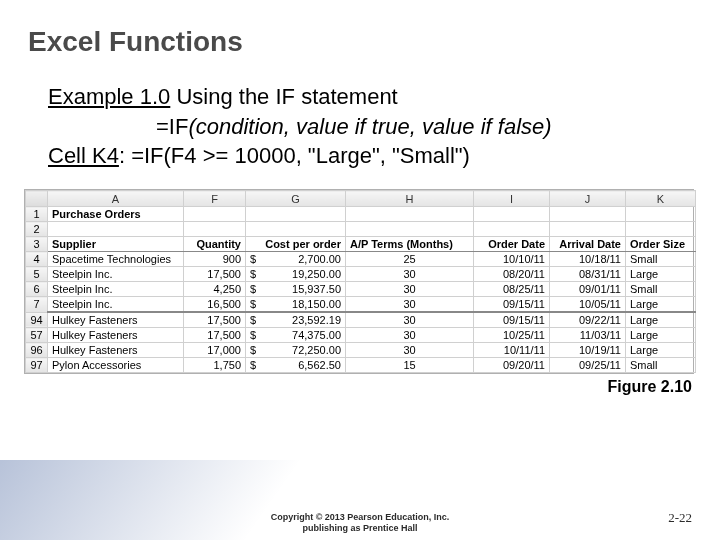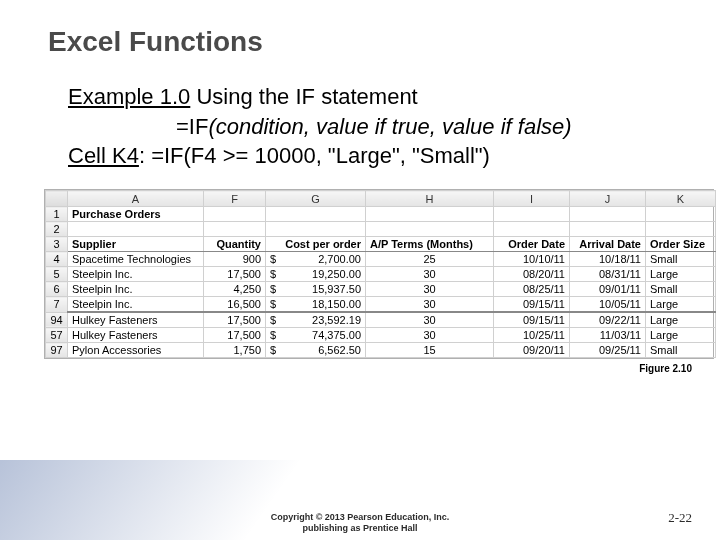--- a/index.html
+++ b/index.html
@@ -1,17 +1,17 @@
 <!DOCTYPE html>
 <html><head>
 <meta charset="utf-8">
 <style>
   * { box-sizing: border-box; margin: 0; padding: 0; }
   html, body { width: 720px; height: 540px; font-family: Arial, sans-serif; background: #fff; color: #000; }
-  .slide { position: relative; width: 720px; height: 540px; overflow: hidden; padding-left: 20px; }
+  .slide { position: relative; width: 720px; height: 540px; overflow: hidden; }
   .title { font-size: 28px; font-weight: bold; color: #4a4a4a; padding: 26px 0 0 28px; }
   .content { padding: 24px 36px 0 48px; font-size: 22px; line-height: 1.35; }
   .underline { text-decoration: underline; }
   .formula-line { padding-left: 108px; font-style: italic; }
   .formula-line .u, .cell-line .u { font-style: normal; }
   .excel { margin: 18px 0 0 24px; width: 670px; font-family: Tahoma, Arial, sans-serif; font-size: 11px; border: 1px solid #b0b0b0; background: #fff; }
   table { border-collapse: collapse; width: 100%; table-layout: fixed; }
   col.c-rownum { width: 22px; }
   col.c-A { width: 136px; }
   col.c-F { width: 62px; }
@@ -26,21 +26,21 @@
   tbody th.rownum { background: linear-gradient(#f6f6f6,#e4e4e4); text-align: center; font-weight: normal; }
   tbody td { text-align: left; height: 15px; }
   tbody td.num { text-align: right; }
   tbody td.center { text-align: center; }
   tbody tr.header-row td { font-weight: bold; border-bottom: 1px solid #888; }
   tbody tr.header-row td.center { text-align: left; }
   tbody tr.gap td { border-top: 2px solid #888; }
   .money-cell { display: flex; justify-content: space-between; }
   .money-cell .sym { flex: 0 0 auto; }
   .money-cell .val { flex: 0 0 auto; text-align: right; }
-  .figcap { text-align: right; font-size: 10px; font-weight: bold; padding: 4px 28px 0 0; }
+  .figcap { text-align: right; font-size: 16px; font-weight: bold; padding: 4px 28px 0 0; }
   .copyright { position: absolute; bottom: 6px; left: 0; width: 100%; text-align: center; font-size: 9px; font-weight: bold; color: #2b2b2b; line-height: 1.25; }
   .pagenum { position: absolute; bottom: 14px; right: 28px; font-size: 13px; color: #2b2b2b; font-family: Liberation Serif, serif; }
   .accent { position: absolute; left: -60px; bottom: -40px; width: 320px; height: 120px; transform: skewX(-35deg); background: linear-gradient(90deg, rgba(0,40,120,0.85), rgba(0,40,120,0.0)); opacity: 0.35; }
 </style>
 </head>
 <body>
 
 <div class="slide">
   <div class="title">Excel Functions</div>
 
@@ -193,20 +193,35 @@
                 <span class="sym">$</span>
                 <span class="val">74,375.00</span>
               </div>
             </td>
             <td class="center">30</td>
             <td class="num">10/25/11</td>
             <td class="num">11/03/11</td>
             <td>Large</td>
           </tr>
           <tr class="">
+            <th class="rownum">96</th>
+            <td>Hulkey Fasteners</td>
+            <td class="num">17,000</td>
+            <td>
+              <div class="money-cell">
+                <span class="sym">$</span>
+                <span class="val">72,250.00</span>
+              </div>
+            </td>
+            <td class="center">30</td>
+            <td class="num">10/11/11</td>
+            <td class="num">10/19/11</td>
+            <td>Large</td>
+          </tr>
+          <tr class="">
             <th class="rownum">97</th>
             <td>Pylon Accessories</td>
             <td class="num">1,750</td>
             <td>
               <div class="money-cell">
                 <span class="sym">$</span>
                 <span class="val">6,562.50</span>
               </div>
             </td>
             <td class="center">15</td>

